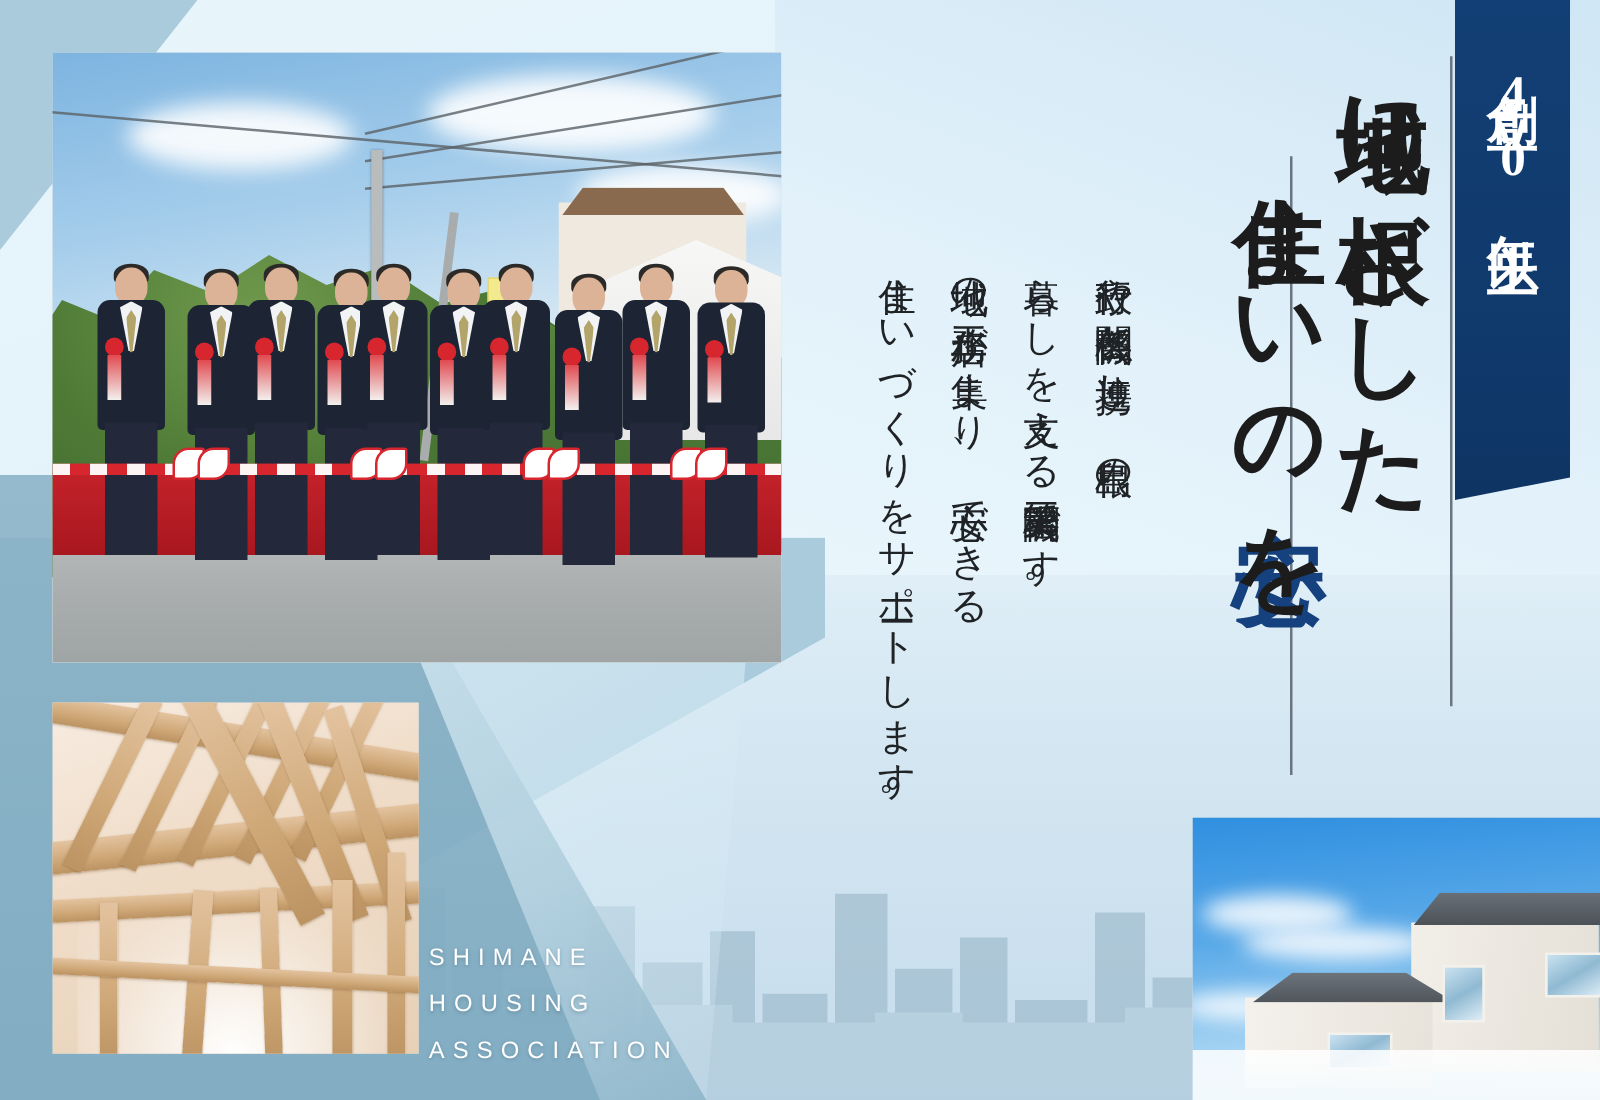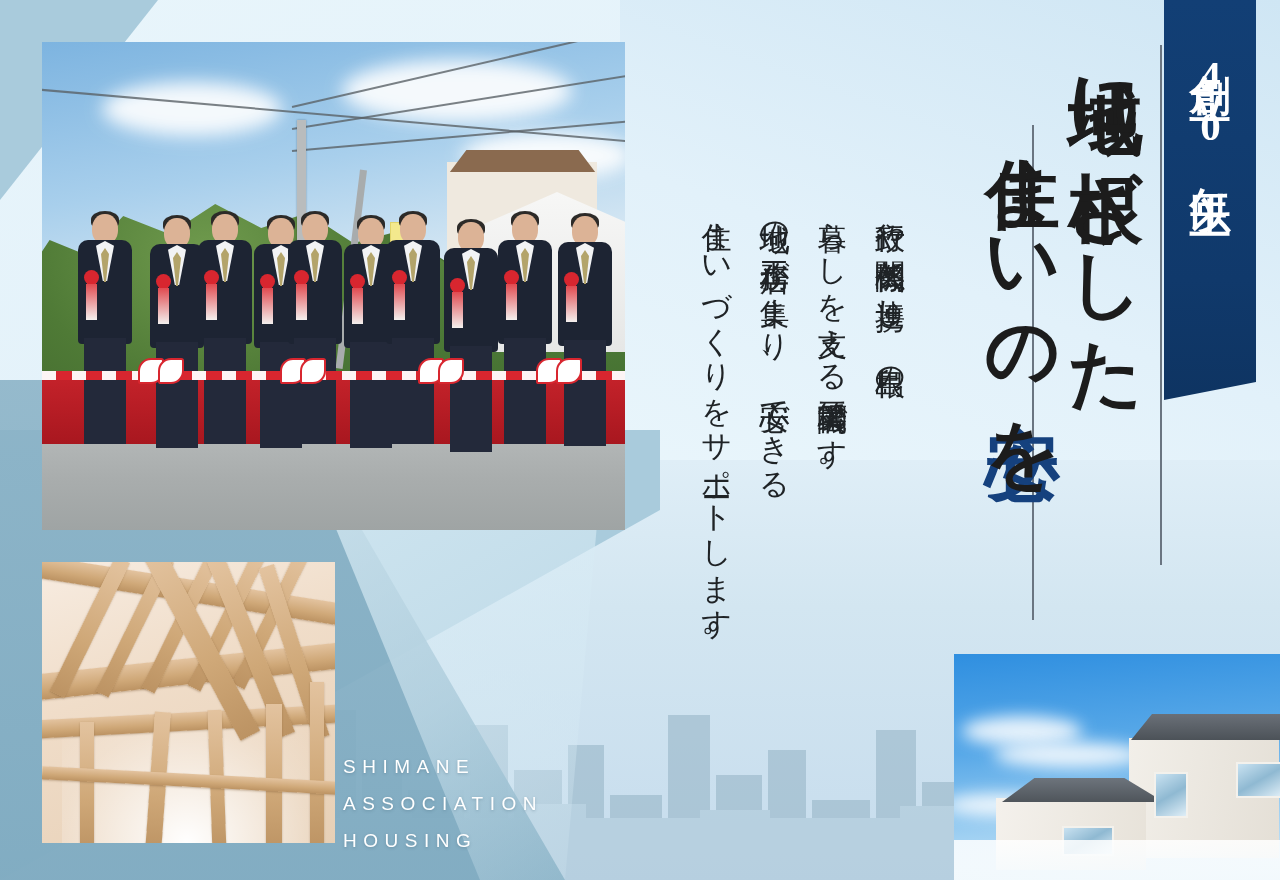--- a/index.html
+++ b/index.html
@@ -417,17 +417,17 @@
 
   <div class="body-copy">
     <div class="bc-col bc-4">住まいづくりをサポートします。</div>
     <div class="bc-col bc-3">地域の工務店が集まり、安心できる</div>
     <div class="bc-col bc-2">暮らしを支える第三者機関です。</div>
     <div class="bc-col bc-1">行政や関係機関と連携し、島根の</div>
   </div>
 
   <div class="logo">
     <div>SHIMANE</div>
+    <div>HOUSING</div>
     <div>ASSOCIATION</div>
-    <div>HOUSING</div>
   </div>
 
 </div>
 
 </body></html>

